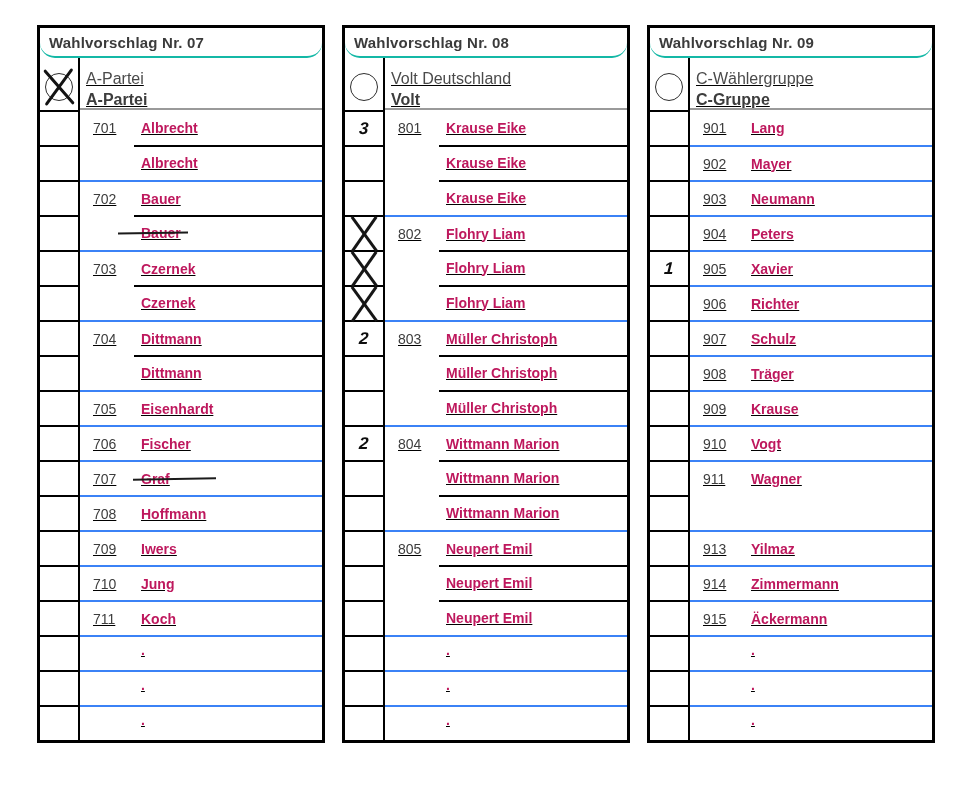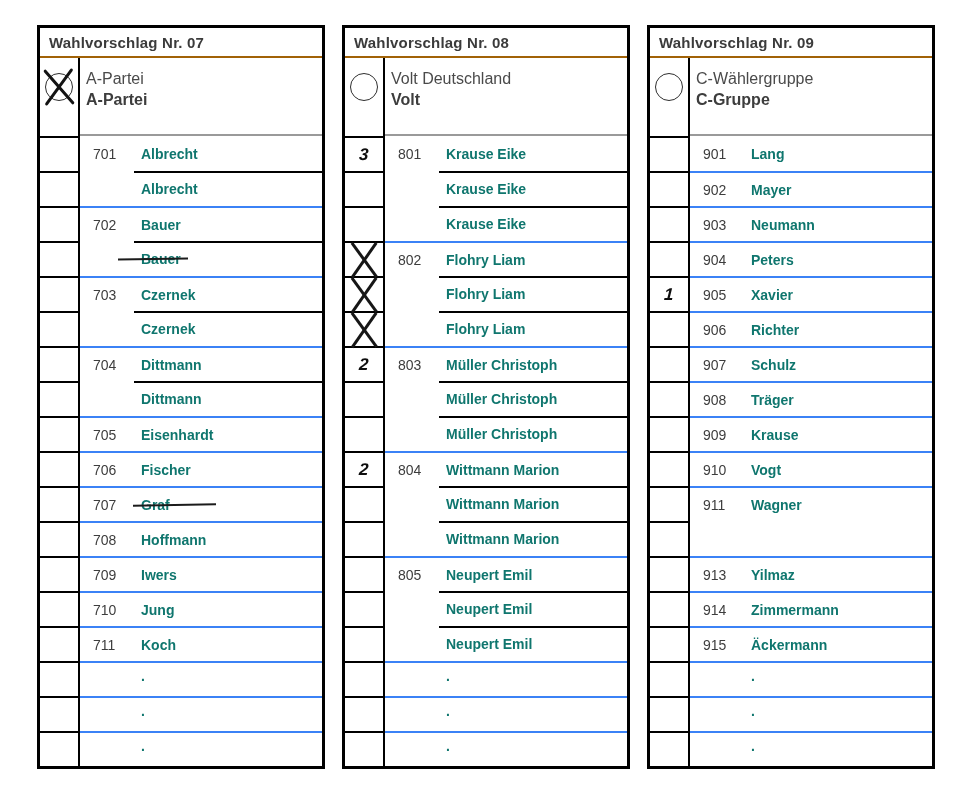--- a/index.html
+++ b/index.html
@@ -7,27 +7,27 @@
   body{
     width:961px; height:812px; overflow:hidden;
     font-family:"Liberation Sans", sans-serif;
     -webkit-font-smoothing:antialiased;
   }
   .sheet{display:flex; gap:17px; padding:25px 0 0 37px;}
   .panel{width:288px; border:3px solid #000; background:#fff; flex:0 0 auto;}
 
   
   .hdr{
-    height:30px; border-bottom:2px solid #a16207;
+    height:30px; border-bottom:2px solid #14b8a6;
     display:flex; align-items:center; padding-left:9px;
-    font-weight:bold; font-size:15px; color:#3b3b3b; letter-spacing:.2px;
+    font-weight:bold; font-size:15px; color:#3b3b3b; letter-spacing:.2px;border-radius:15px;
   }
 
   
-  .party{display:flex; height:78px;}
+  .party{display:flex; height:52px;text-decoration:underline;}
   .pmark{width:40px; border-right:2px solid #000; position:relative; flex:0 0 auto;}
   .circle{
     position:absolute; left:5px; top:15px; width:28px; height:28px;
     border:1.5px solid #2e2e2e; border-radius:50%; display:block;
   }
   .circle.crossed::before,.circle.crossed::after{
     content:""; position:absolute; left:50%; top:50%;
     width:3px; height:45px; background:#131313; border-radius:2px;
   }
   .circle.crossed::before{transform:translate(-50%,-50%) rotate(36deg);}
@@ -47,33 +47,33 @@
     font-weight:bold; font-style:italic; font-size:17px; color:#0e0e0e;
     transform:skewX(-3deg);
   }
   .mark.xmarked::before,.mark.xmarked::after{
     content:""; position:absolute; left:50%; top:50%;
     width:2.5px; height:42px; background:#161616; z-index:2;
   }
   .mark.xmarked::before{transform:translate(-50%,-50%) rotate(35deg);}
   .mark.xmarked::after{transform:translate(-50%,-50%) rotate(-36deg);}
 
-  .row .content{flex:1; position:relative; display:flex; align-items:center;}
+  .row .content{flex:1; position:relative; display:flex; align-items:center;text-decoration:underline;}
   .row.group-first .content{border-top:2px solid #3b82f6;}
   .rows .row:first-child .content{border-top:none;}
   .row:not(.group-first) .content::before{
     content:""; position:absolute; top:0; left:54px; right:0; height:2px; background:#000;
   }
 
   .num{
     flex:0 0 auto; display:inline-block; width:61px; padding-left:13px;
     font-size:14px; color:#3d3d3d;
   }
   .name{
-    font-size:14px; font-weight:bold; color:#0f766e;
+    font-size:14px; font-weight:bold; color:#be185d;
     position:relative; display:inline-block; white-space:nowrap;
   }
   .name.dot{transform:translateY(-4px);}
   .name[data-strike]::after{
     content:""; position:absolute; top:46%; height:2px; background:#1b1b1b;
   }
   .name[data-strike="both"]::after{left:-23px; right:-7px; transform:rotate(-1deg);}
   .name[data-strike="right"]::after{left:-8px; right:-46px; transform:rotate(-1.2deg);}
 </style>
 </head>

